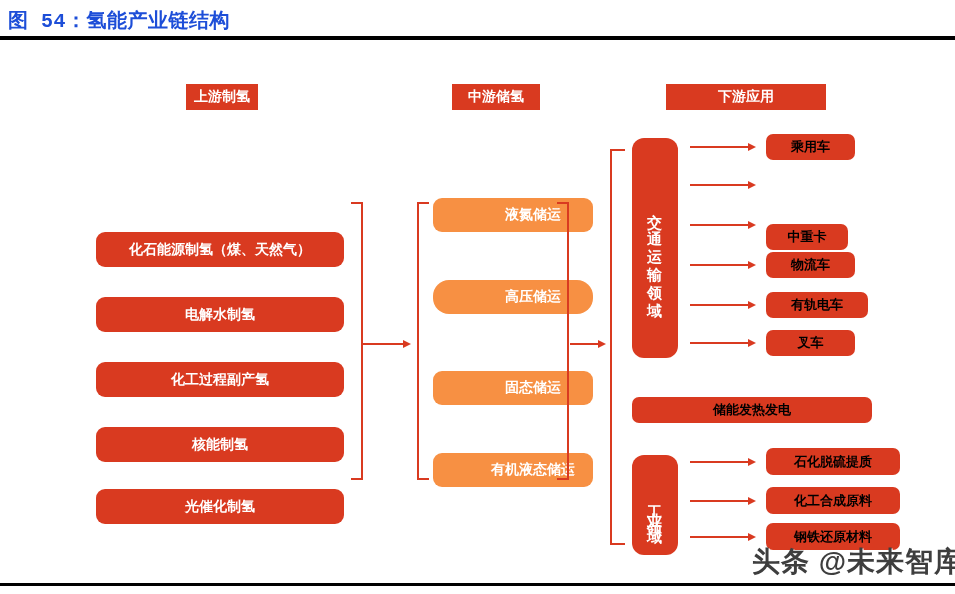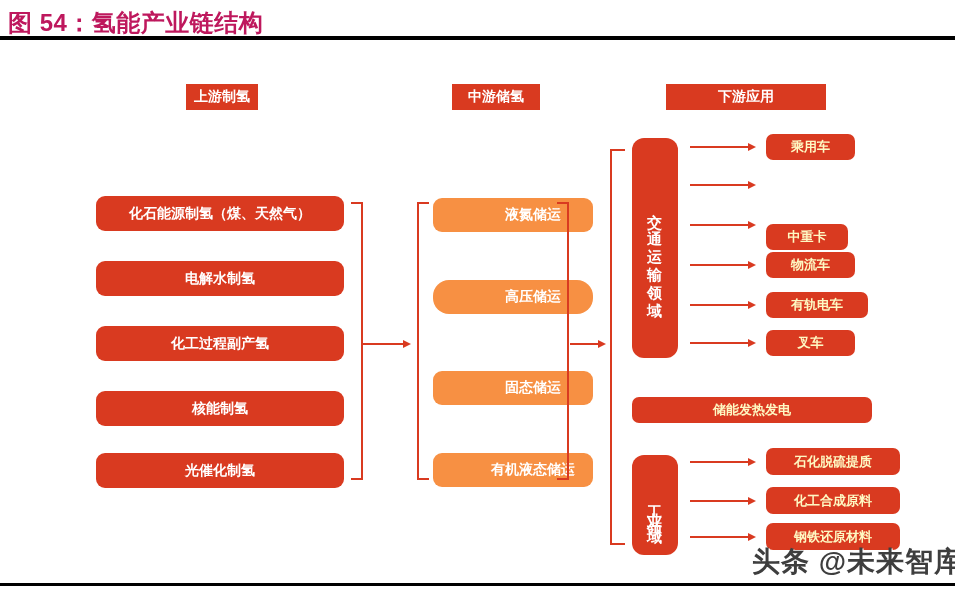--- a/index.html
+++ b/index.html
@@ -14,25 +14,26 @@
     width: 955px;
     height: 594px;
     background: #ffffff;
     font-family: "Liberation Sans", "DejaVu Sans", sans-serif;
     overflow: hidden;
   }
   .fig-title {
     position: absolute;
     left: 8px;
     top: 7px;
-    font-size: 24px;
-    font-weight: bold;
-    color: #be185d;
+    font-size: 20px;
+    font-weight: bold;
+    color: #1d4ed8;
     letter-spacing: 0.5px;
     white-space: nowrap;
+    font-family: Liberation Mono, monospace;
   }
   .rule {
     position: absolute;
     left: 0;
     width: 955px;
     background: var(--rule);
   }
   .rule.top { top: 36px; height: 4px; }
   .rule.bottom { top: 583px; height: 3px; }
 
@@ -55,20 +56,21 @@
     height: 35px;
     background: var(--red);
     border-radius: 9px;
     color: #ffffff;
     font-weight: bold;
     font-size: 14px;
     display: flex;
     align-items: center;
     justify-content: center;
     white-space: nowrap;
+    margin-top: 36px;
   }
   .obox {
     position: absolute;
     left: 433px;
     width: 120px;
     height: 34px;
     background: var(--orange);
     border-radius: 9px;
     color: #ffffff;
     font-weight: bold;
@@ -77,21 +79,21 @@
     align-items: center;
     justify-content: center;
     white-space: nowrap;
     padding-left: 40px;
   }
   .sbox {
     position: absolute;
     height: 26px;
     background: var(--red);
     border-radius: 7px;
-    color: #fef9c3;
+    color: #000000;
     font-weight: bold;
     font-size: 13px;
     display: flex;
     align-items: center;
     justify-content: center;
     white-space: nowrap;
     font-family: Liberation Mono, monospace;
   }
   .vbox {
     position: absolute;

